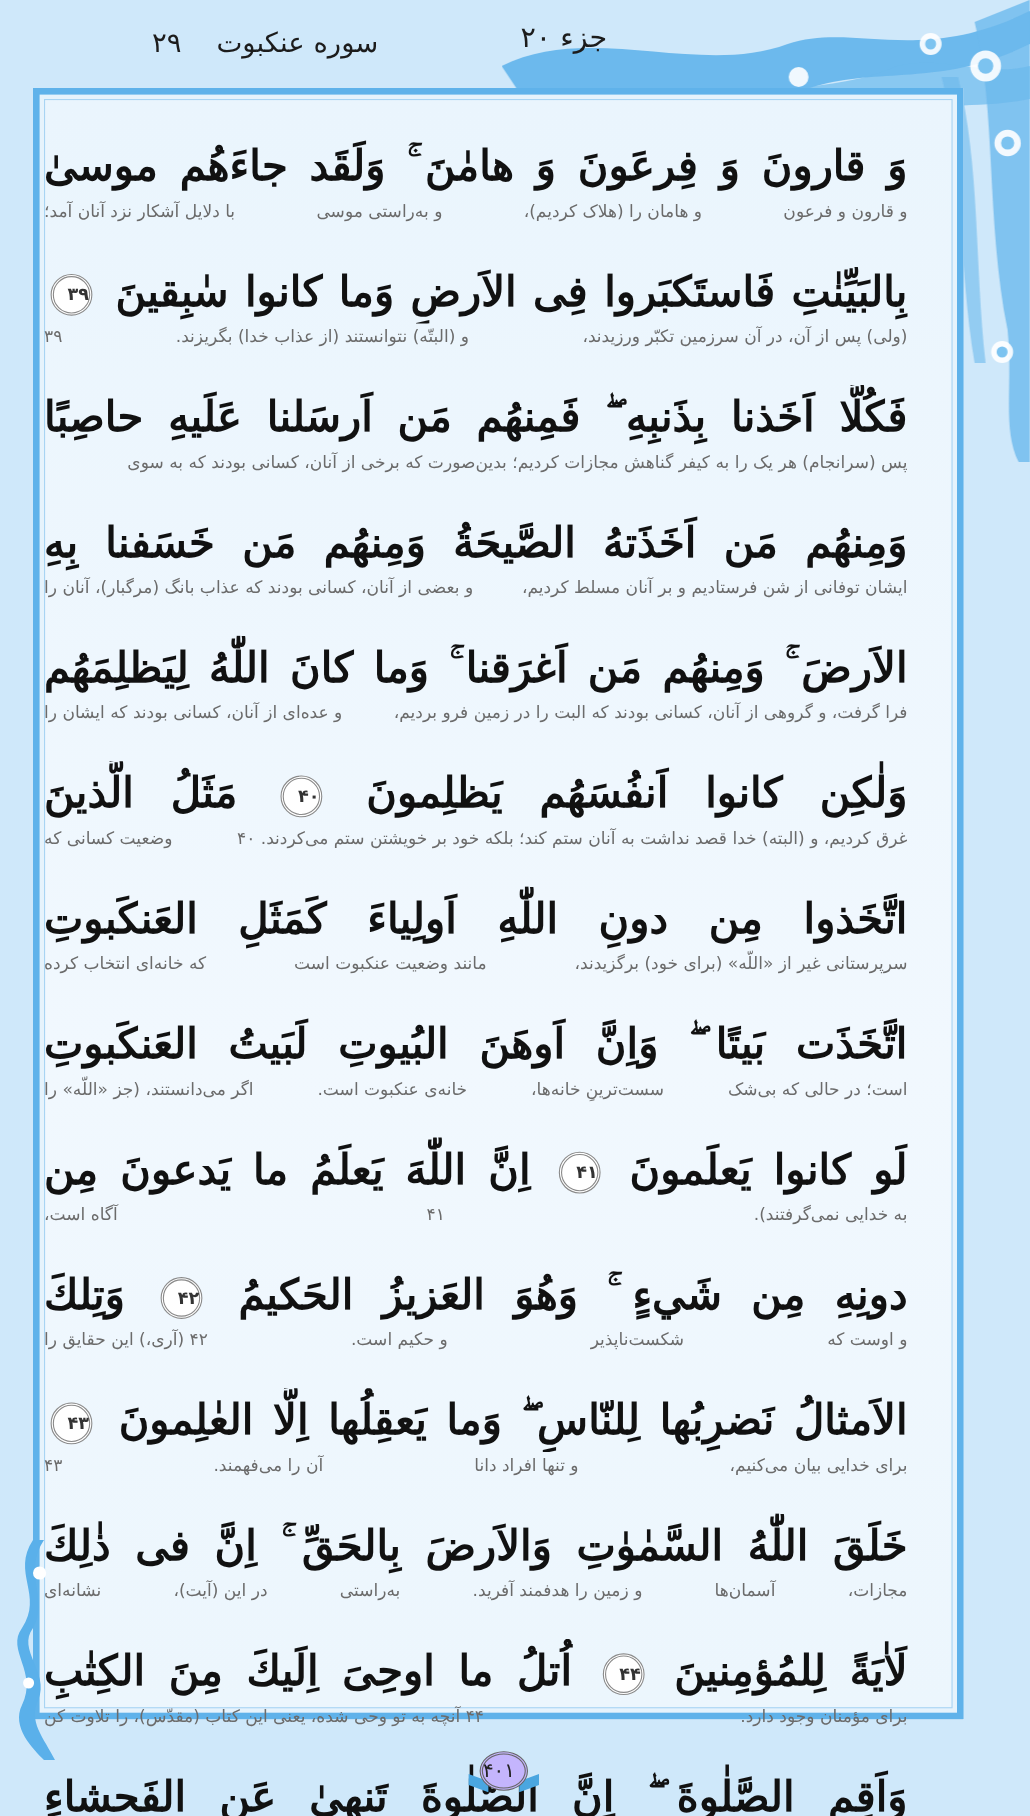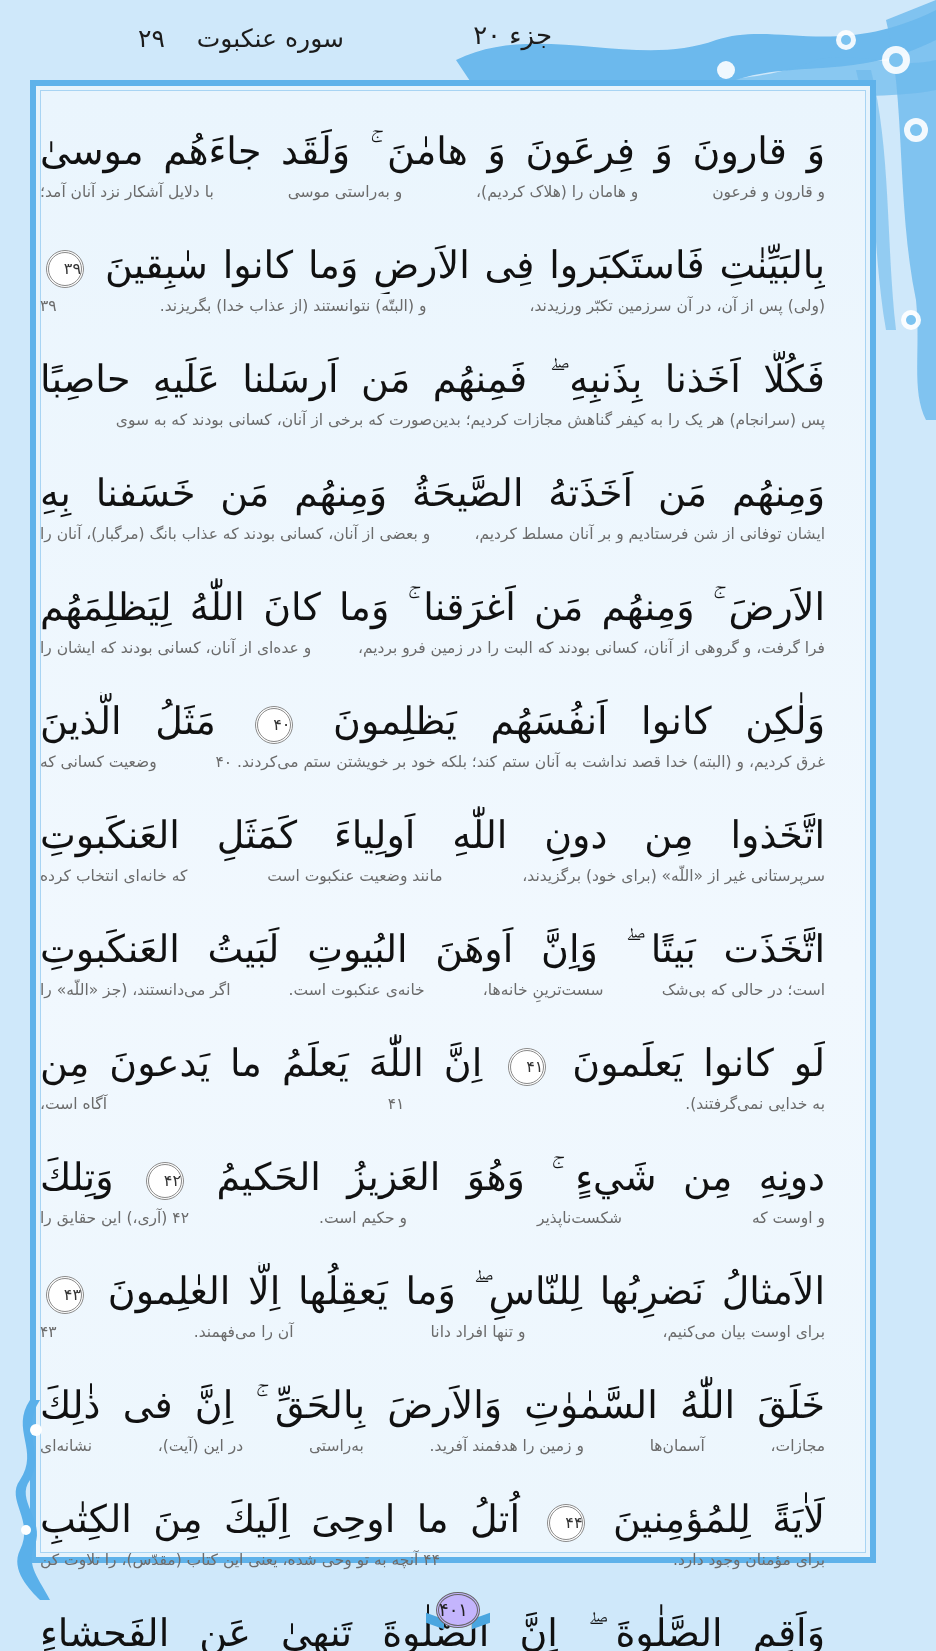--- a/index.html
+++ b/index.html
@@ -35,21 +35,21 @@
   }
   .content {
     position: absolute; left: 40px; top: 122px; width: 785px;
     direction: rtl;
   }
   .ayah-line {
     height: 58px; line-height: 58px;
     font-family: "DejaVu Serif", serif;
     font-size: 38px; color: #111;
     text-align: justify; text-align-last: justify;
-    white-space: nowrap; overflow: hidden;
+    white-space: nowrap; overflow: hidden; font-weight: bold;
   }
   .trans-line {
     height: 28px; line-height: 24px;
     font-size: 15.5px; color: #6b6b6b;
     white-space: nowrap; overflow: hidden;
     display: flex; justify-content: space-between;
     margin-bottom: 28px;
   }
   .trans-line span { display: inline-block; }
   .verse-marker {
@@ -216,21 +216,21 @@
     <span>شکست‌ناپذیر</span>
     <span>و حکیم است.</span>
     <span>۴۲ (آری،) این حقایق را</span>
   </div>
 
   <div class="ayah-line">
     <span>الاَمثالُ نَضرِبُها لِلنّاسِ ۖ وَما يَعقِلُها اِلَّا العٰلِمونَ</span>
     <span class="verse-marker">۴۳</span>
   </div>
   <div class="trans-line">
-    <span>برای اوست بیان می‌کنیم،</span>
+    <span>برای خدایی بیان می‌کنیم،</span>
     <span>و تنها افراد دانا</span>
     <span>آن را می‌فهمند.</span>
     <span>۴۳</span>
   </div>
 
   <div class="ayah-line">
     <span>خَلَقَ اللّٰهُ السَّمٰوٰتِ وَالاَرضَ بِالحَقِّ ۚ اِنَّ فى ذٰلِكَ</span>
   </div>
   <div class="trans-line">
     <span>مجازات،</span>

